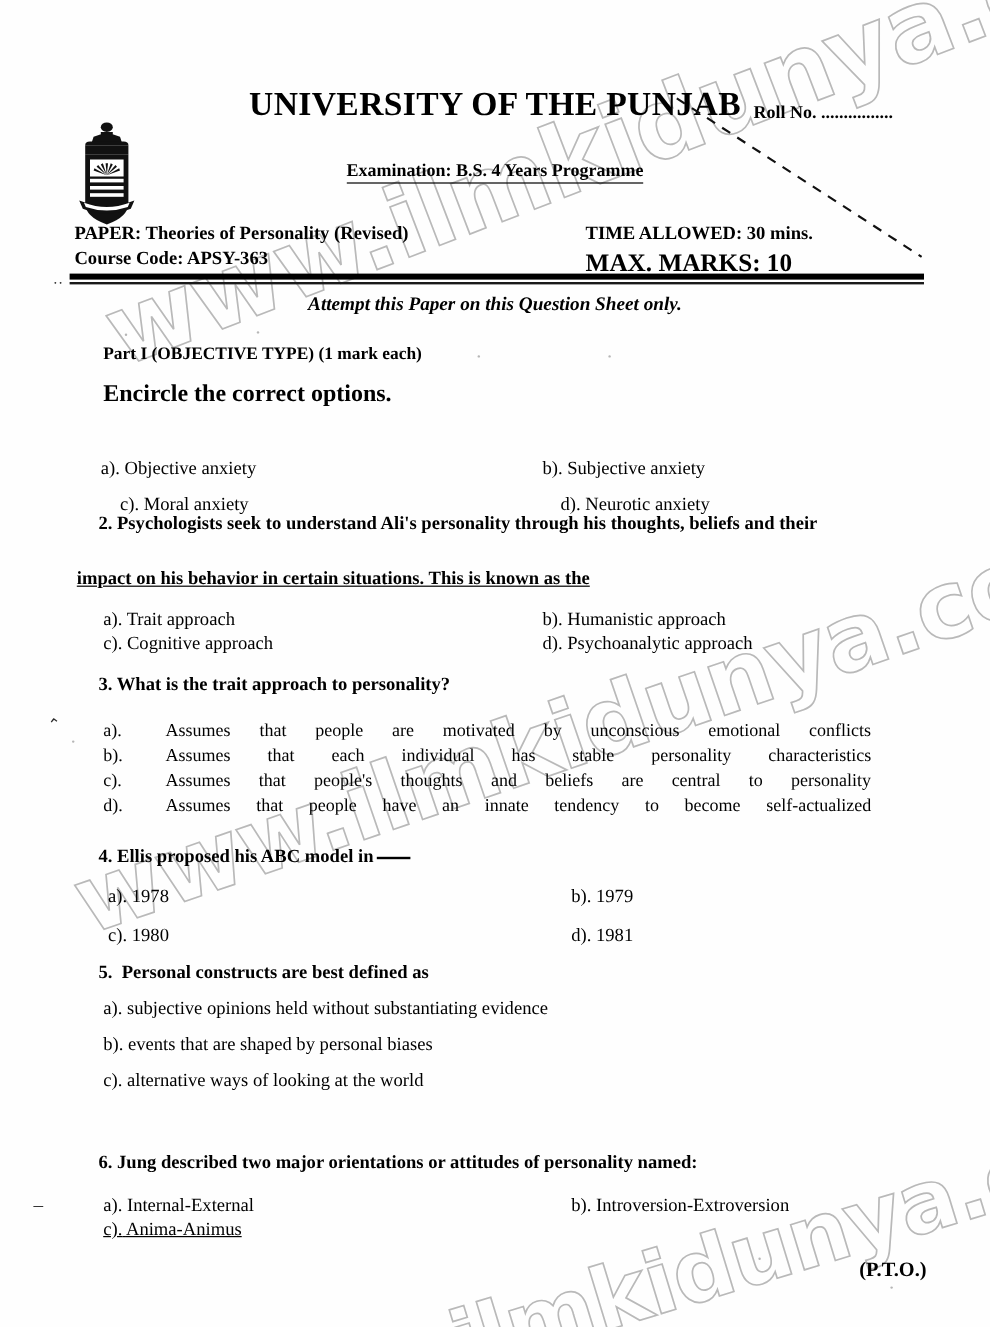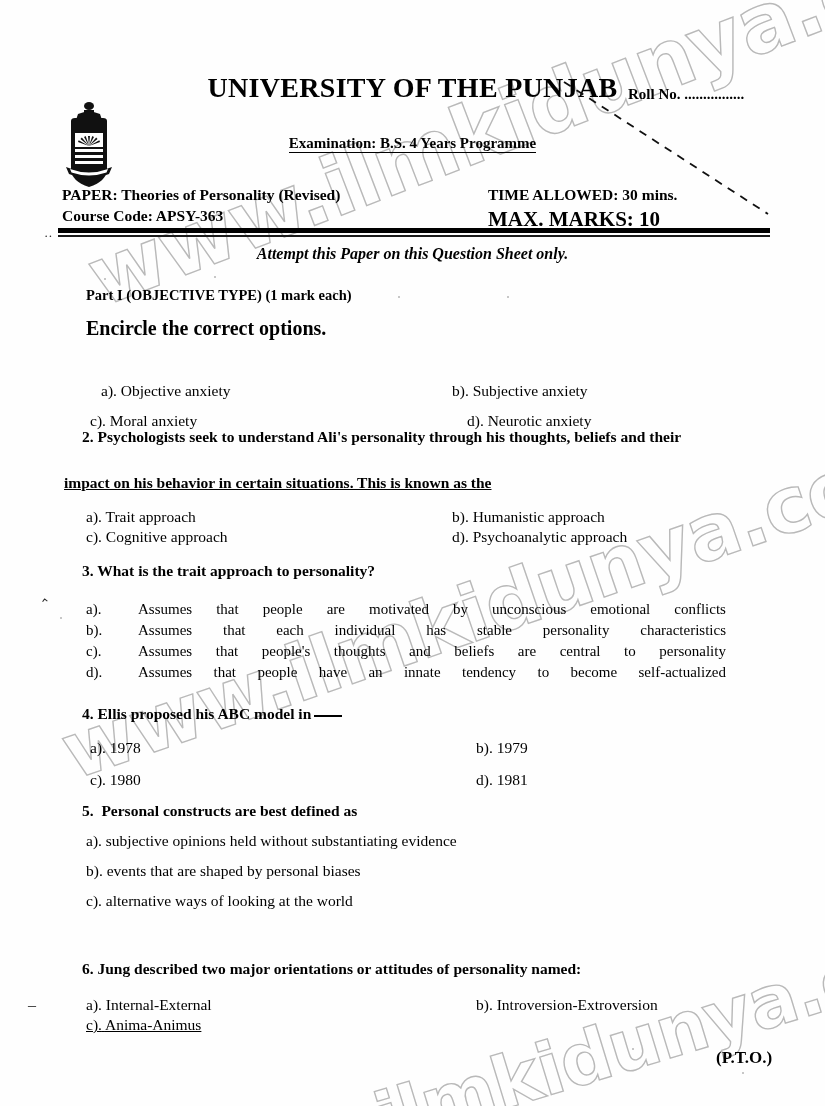--- a/index.html
+++ b/index.html
@@ -256,29 +256,29 @@
   <div class="marks-line">MAX. MARKS: 10</div>
 
   <div class="rule-thick"></div>
   <div class="rule-thin"></div>
 
   <div class="attempt-note">Attempt this Paper on this Question Sheet only.</div>
 
   <div class="part-head">Part I (OBJECTIVE TYPE) (1 mark each)</div>
   <div class="encircle">Encircle the correct options.</div>
 
-  <div class="opt" style="left:101px; top:382px;">
+  <div class="opt" style="left:84px; top:382px;">
     <span>a).</span>
     <span>Objective anxiety</span>
   </div>
   <div class="opt" style="left:452px; top:382px;">
     <span>b).</span>
     <span>Subjective anxiety</span>
   </div>
-  <div class="opt" style="left:90px; top:412px;">
+  <div class="opt" style="left:100px; top:412px;">
     <span>c).</span>
     <span>Moral anxiety</span>
   </div>
   <div class="opt" style="left:467px; top:412px;">
     <span>d).</span>
     <span>Neurotic anxiety</span>
   </div>
 
   <div class="q" style="left:82px; top:428px; width:640px;">
     <span>2.</span>

